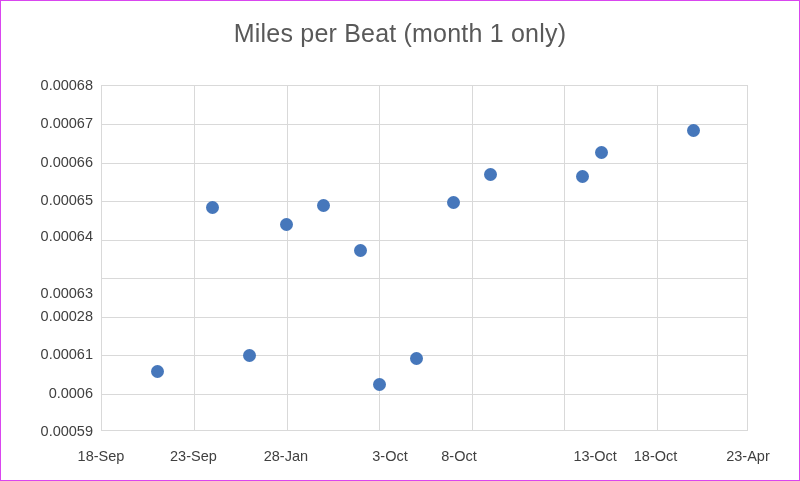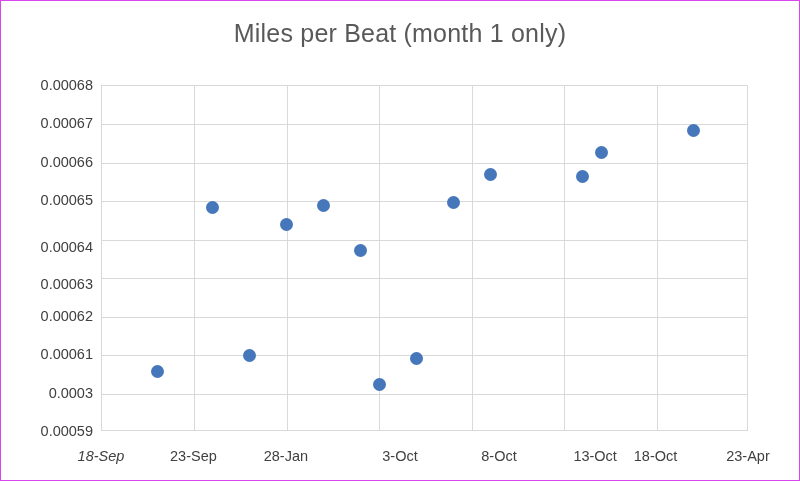--- a/index.html
+++ b/index.html
@@ -110,34 +110,34 @@
 
 <div id="chart-root">
 
   <div id="chart-title">Miles per Beat (month 1 only)</div>
 
   <div id="y-axis-labels">
       <div class="ytick" style="top: 77px;">0.00068</div>
       <div class="ytick" style="top: 115.444px;">0.00067</div>
       <div class="ytick" style="top: 153.889px;">0.00066</div>
       <div class="ytick" style="top: 192.333px;">0.00065</div>
-      <div class="ytick" style="top: 239px;">0.00064</div>
-      <div class="ytick" style="top: 276px; text-align: right;">0.00063</div>
-      <div class="ytick" style="top: 307.667px;">0.00062</div>
+      <div class="ytick" style="top: 228px;">0.00064</div>
+      <div class="ytick" style="top: 285px; text-align: right;">0.00063</div>
+      <div class="ytick" style="top: 307.667px;">0.00028</div>
       <div class="ytick" style="top: 346.111px;">0.00061</div>
-      <div class="ytick" style="top: 384.556px;">0.0003</div>
+      <div class="ytick" style="top: 384.556px;">0.0006</div>
       <div class="ytick" style="top: 423px;">0.00059</div>
     </div>
 
   <div id="x-axis-labels">
-      <div class="xtick" style="left: 100px; font-style: italic;">18-Sep</div>
+      <div class="xtick" style="left: 100px;">18-Sep</div>
       <div class="xtick" style="left: 192.429px; text-align: right;">23-Sep</div>
       <div class="xtick" style="left: 284.857px;">28-Jan</div>
-      <div class="xtick" style="left: 399px;">3-Oct</div>
-      <div class="xtick" style="left: 498px;">8-Oct</div>
+      <div class="xtick" style="left: 389px;">3-Oct</div>
+      <div class="xtick" style="left: 458px;">8-Oct</div>
       <div class="xtick" style="left: 562.143px; margin-left: 32px;">13-Oct</div>
       <div class="xtick" style="left: 654.571px;">18-Oct</div>
       <div class="xtick" style="left: 747px;">23-Apr</div>
     </div>
 
   <div id="plot-area">
     <div id="gridlines-h">
         <div class="gridline-h" style="top: 38.4444px;"></div>
         <div class="gridline-h" style="top: 76.8889px;"></div>
         <div class="gridline-h" style="top: 115.333px;"></div>

